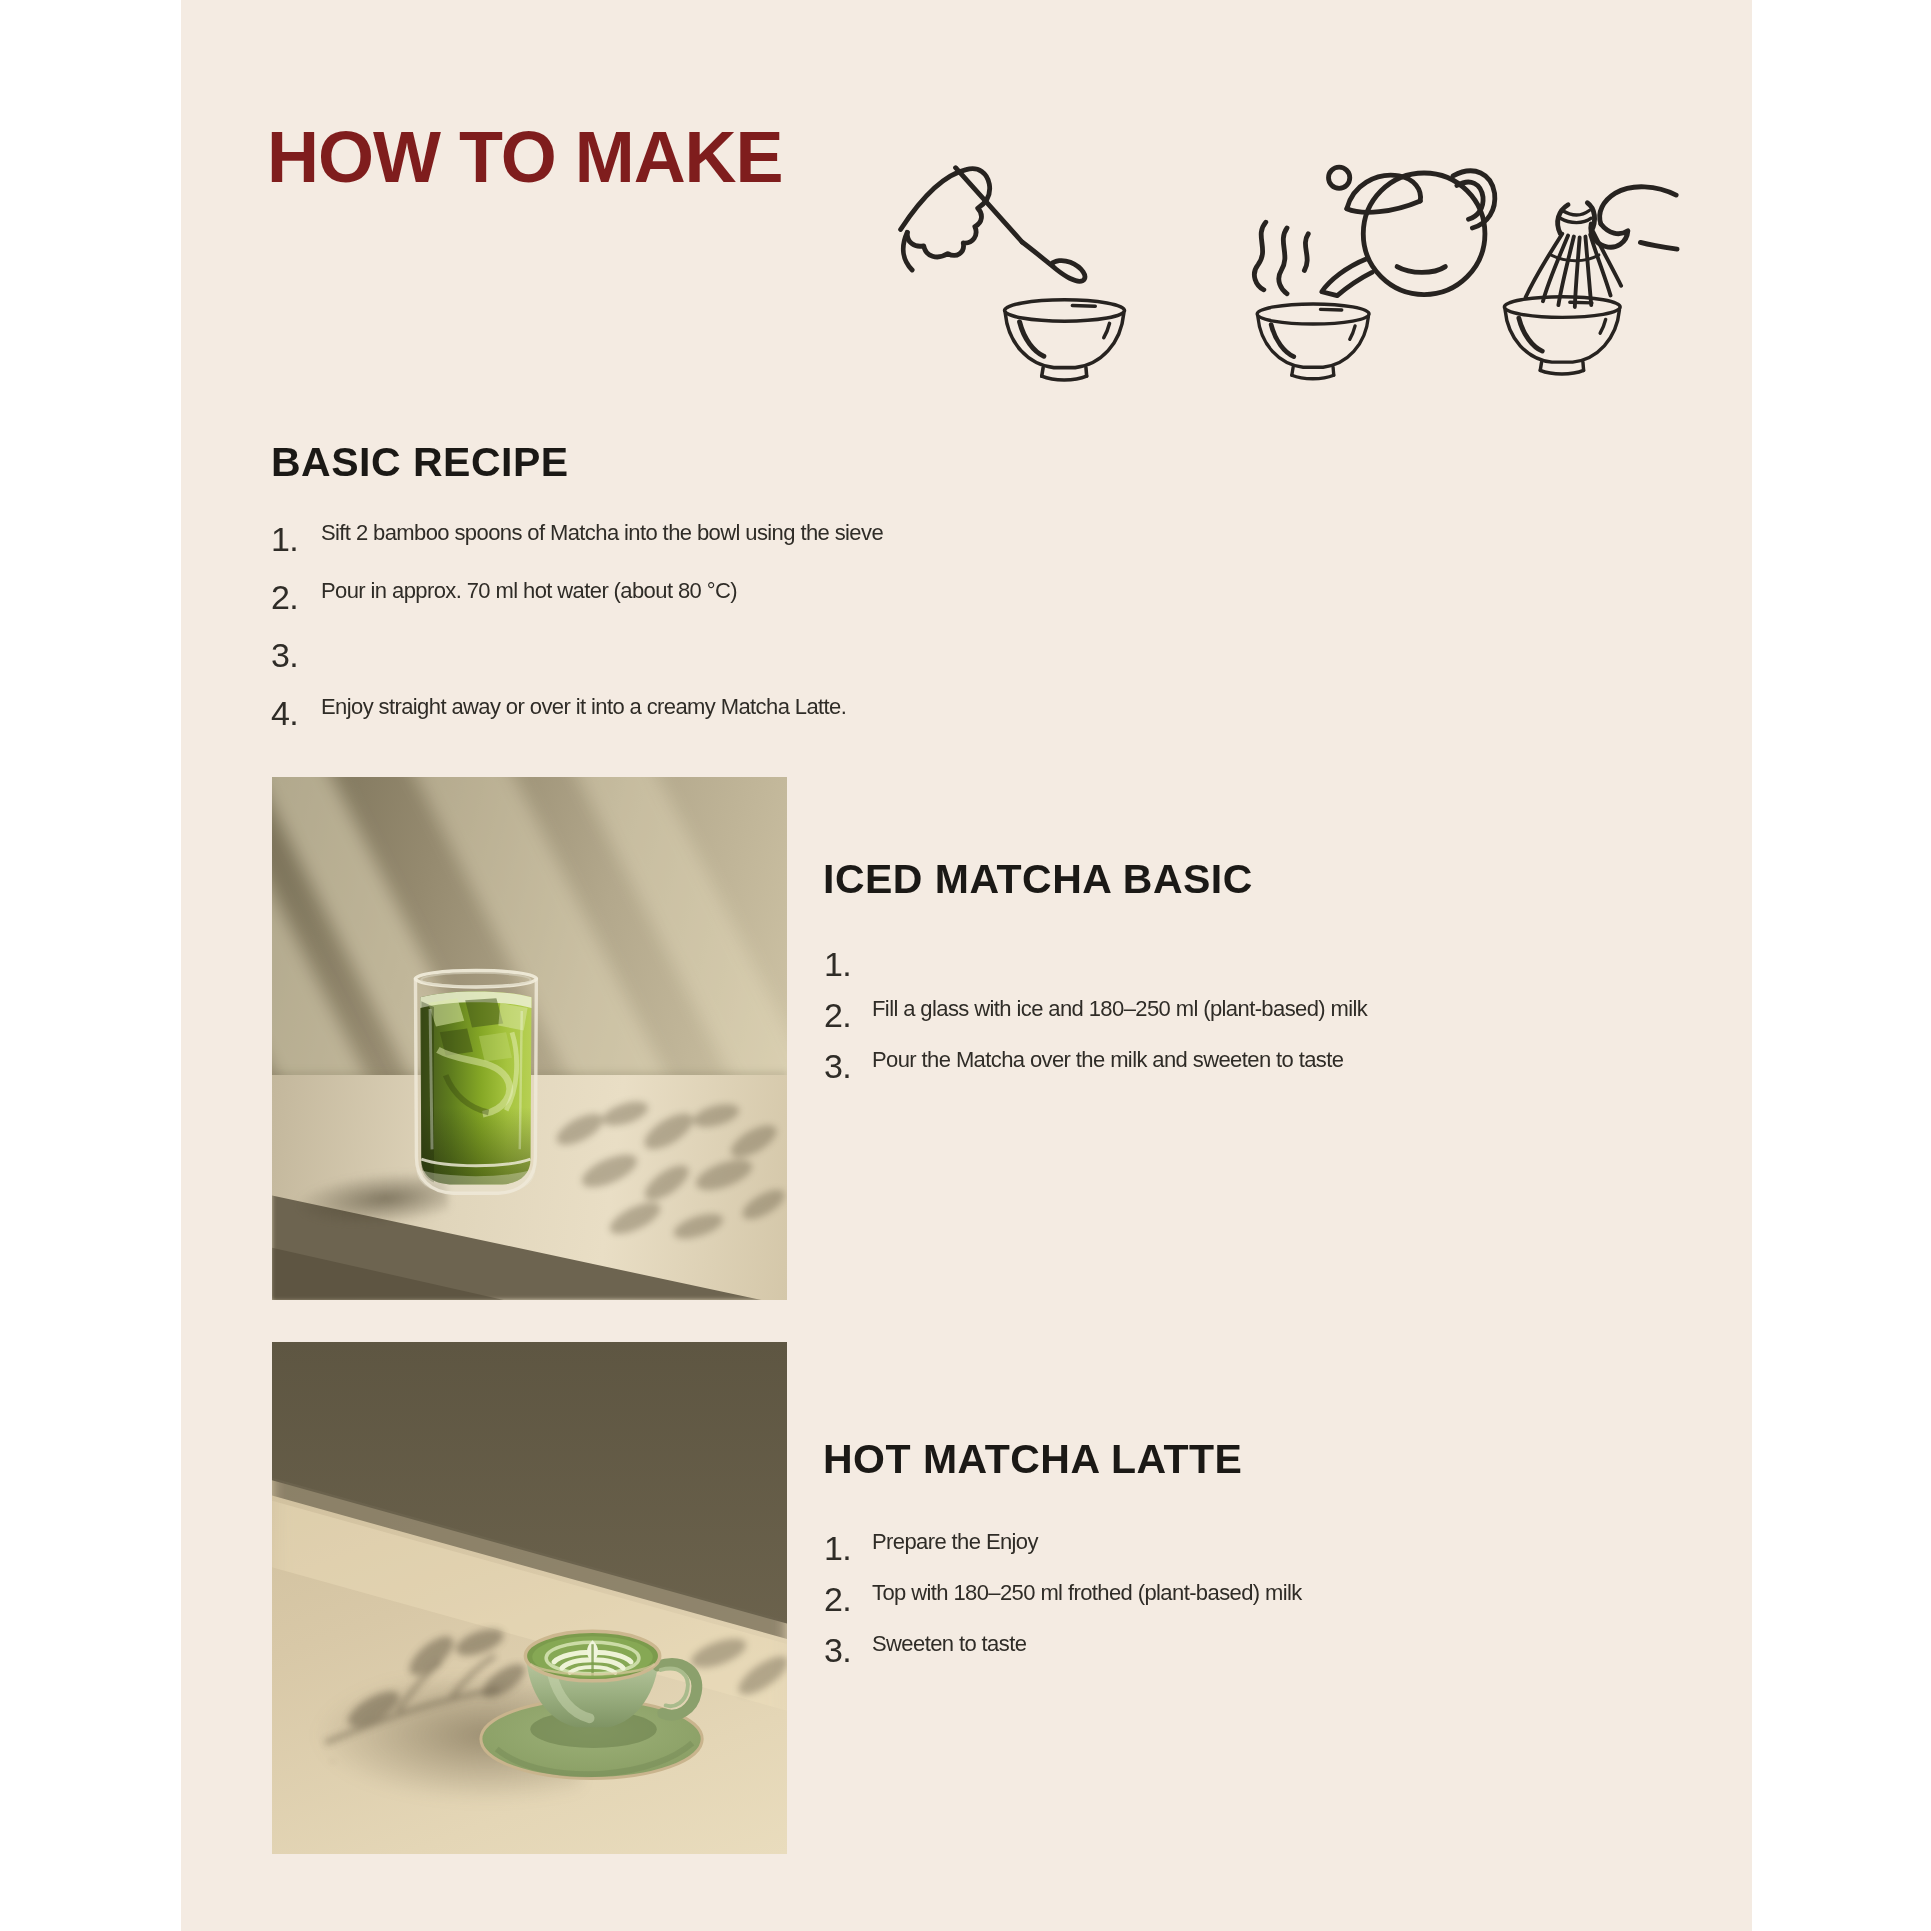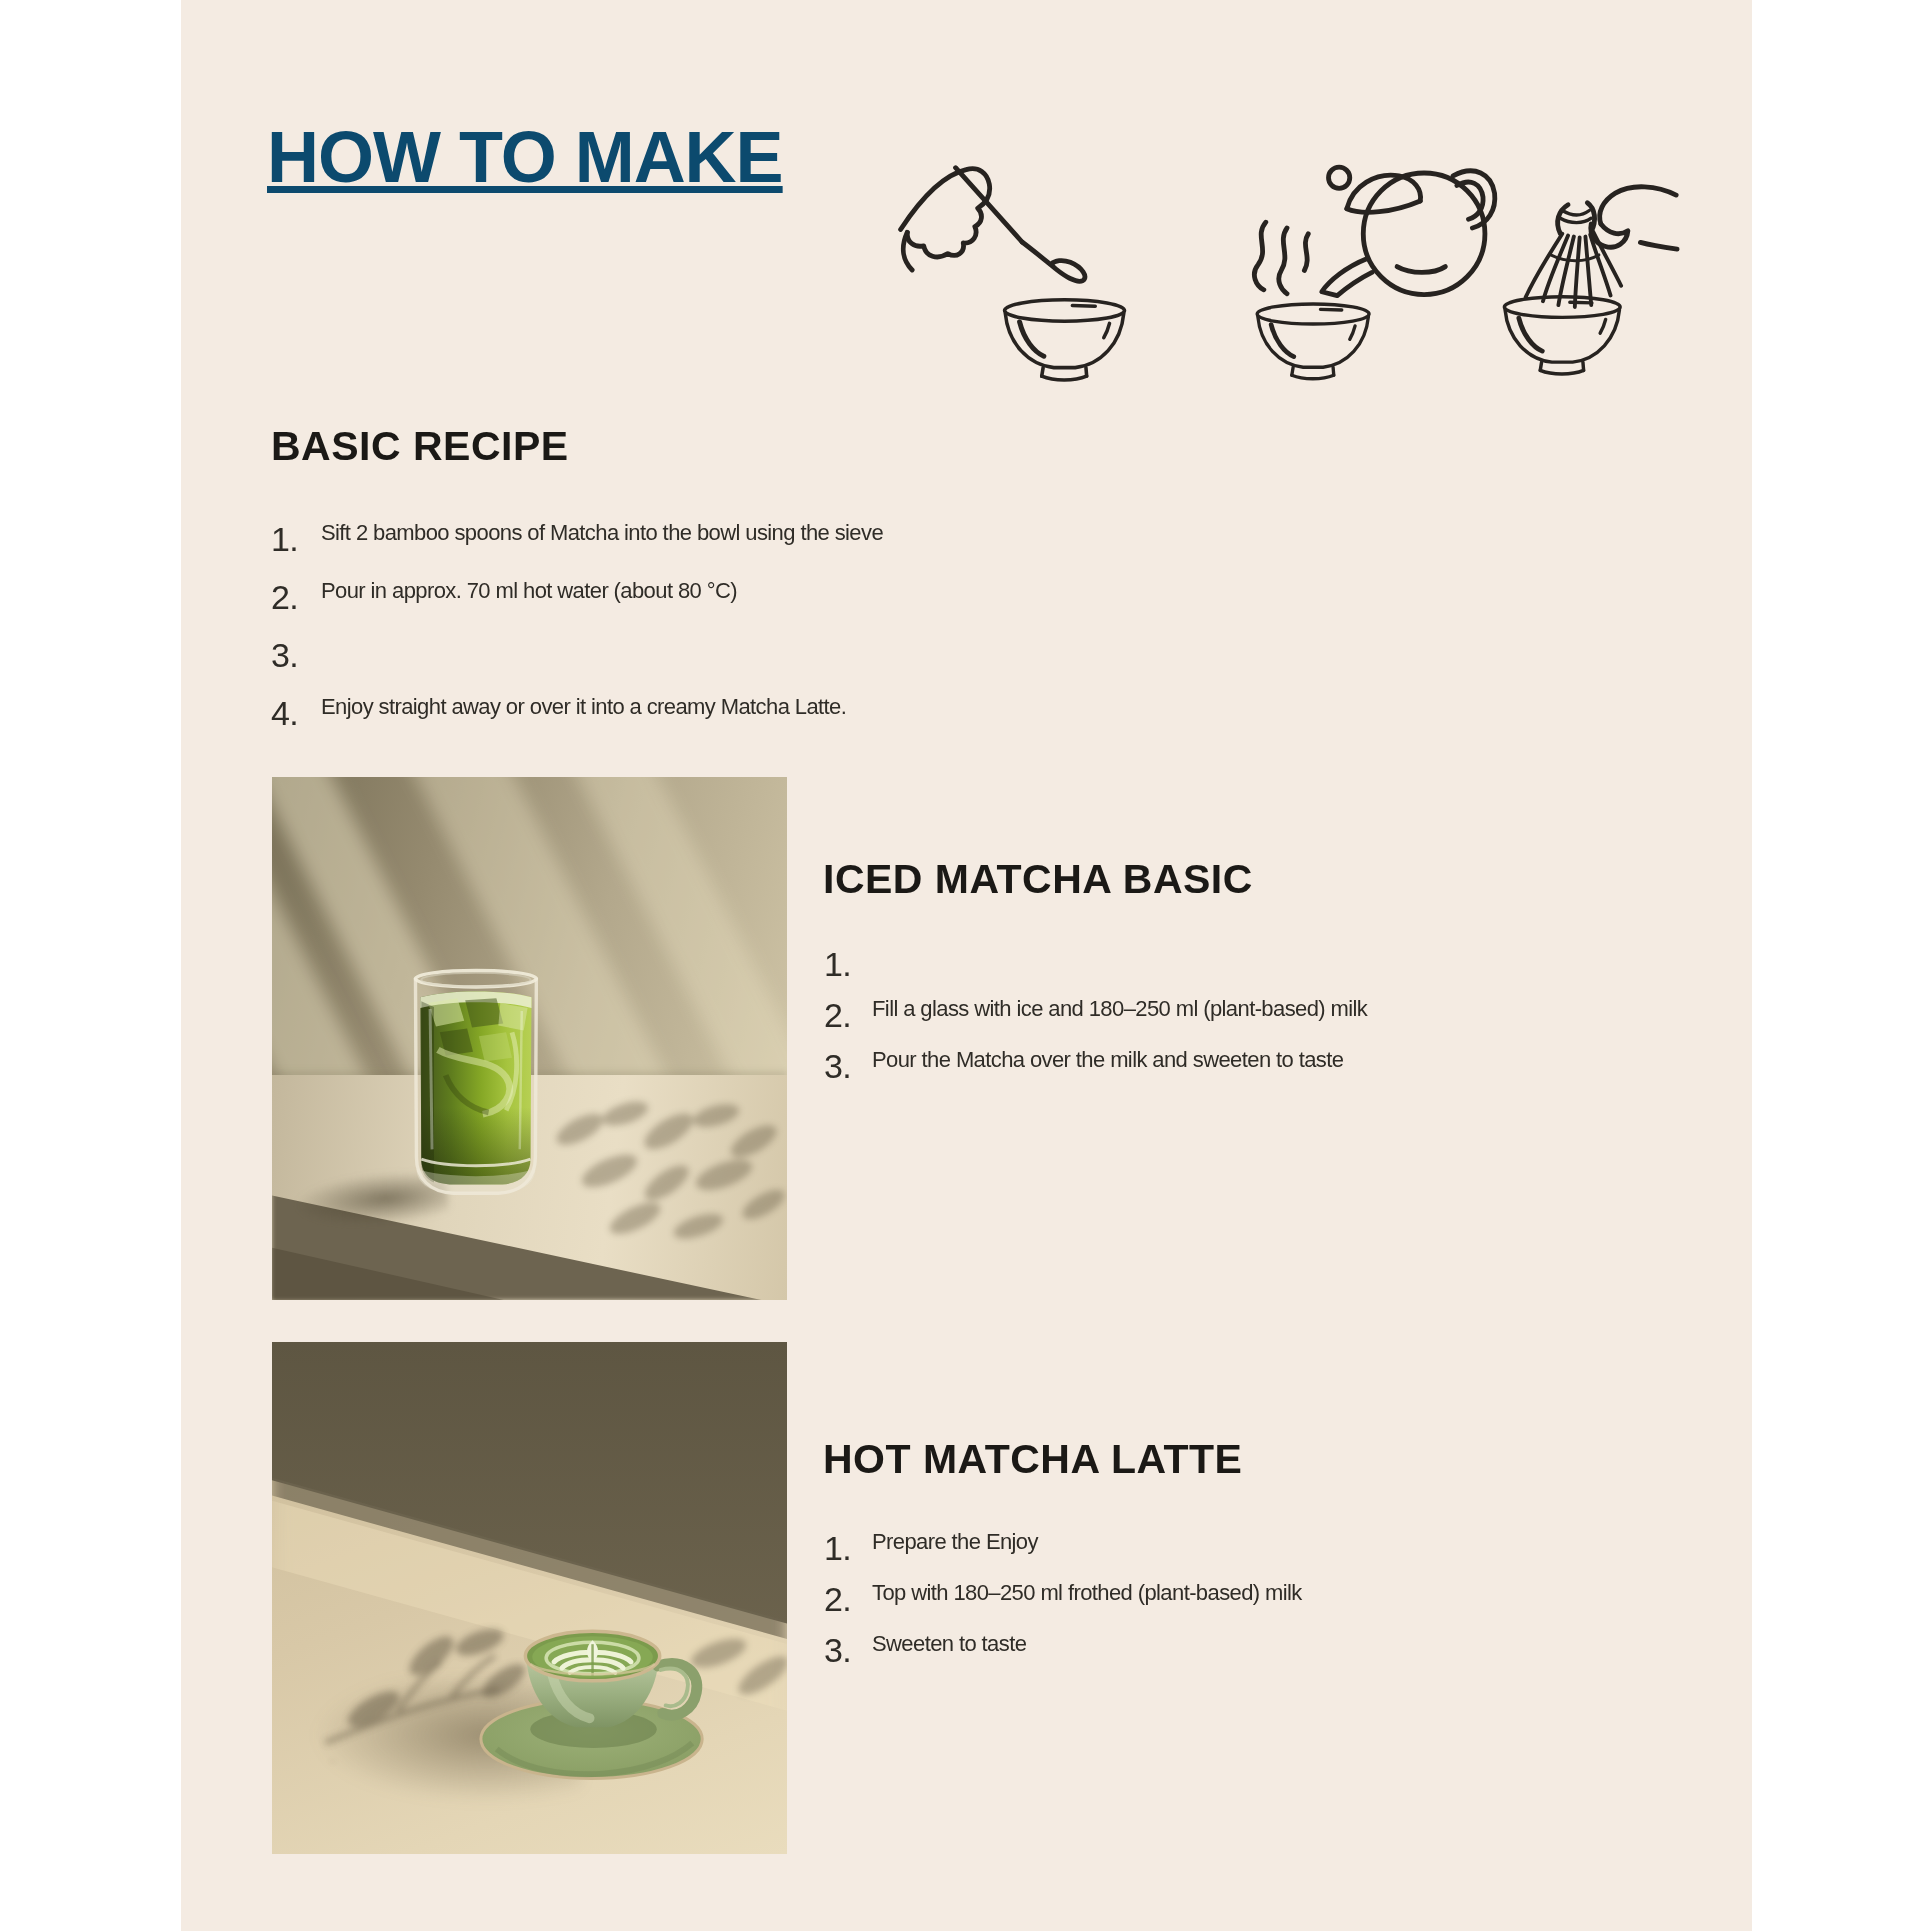--- a/index.html
+++ b/index.html
@@ -3,21 +3,21 @@
 <meta charset="utf-8">
 <style>
   html,body{margin:0;padding:0;background:#ffffff;}
   body{width:1931px;height:1931px;font-family:"Liberation Sans","DejaVu Sans",sans-serif;}
   .canvas{position:relative;width:1931px;height:1931px;background:#ffffff;overflow:hidden;}
   .sheet{position:absolute;left:181px;top:0;width:1571px;height:1931px;background:#f4ebe2;}
 
   .abs{position:absolute;}
 
   .title{left:267px;top:112px;font-size:72px;line-height:90px;font-weight:700;
-         letter-spacing:-1px;color:#0c4a6e;text-decoration:underline;}
+         letter-spacing:-1px;color:#7f1d1d;}
   .h2{font-size:41px;font-weight:700;letter-spacing:0.5px;color:#1b1916;line-height:41px;}
 
   .steps{display:block;}
   .step{display:flex;align-items:flex-start;color:#2f2c27;}
   .steps-basic .step{height:58px;}
   .steps-tight .step{height:51px;}
   .step-num{flex:0 0 auto;font-size:34px;letter-spacing:-0.6px;}
   .steps-basic .step-num{width:50px;}
   .steps-tight .step-num{width:48px;}
   .step-text{font-size:22px;letter-spacing:-0.6px;white-space:nowrap;}
@@ -142,21 +142,21 @@
         <path d="M2,20 C6,62 34,92 70,96 L100,96 C136,92 164,62 168,20"></path>
         <path d="M55,96 L53,108 M115,96 L116,108"></path>
         <path d="M53,108 C70,115 99,115 116,108"></path>
         <path d="M22,32 C28,56 42,74 56,80" stroke-width="7"></path>
         <path d="M148,34 C146,42 143,49 140,54"></path>
       </g>
     </svg>
   </div>
 
   <section>
-    <div class="abs h2" style="left:271px;top:426px;text-align:right;">BASIC RECIPE</div>
+    <div class="abs h2" style="left:271px;top:442px;text-align:right;">BASIC RECIPE</div>
     <div class="abs steps steps-basic" style="left:271px;top:520px;">
         <div class="step">
           <span class="step-num">1.</span>
           <span class="step-text">Sift 2 bamboo spoons of Matcha into the bowl using the sieve</span>
         </div>
         <div class="step">
           <span class="step-num">2.</span>
           <span class="step-text">Pour in approx. 70 ml hot water (about 80 °C)</span>
         </div>
         <div class="step">

